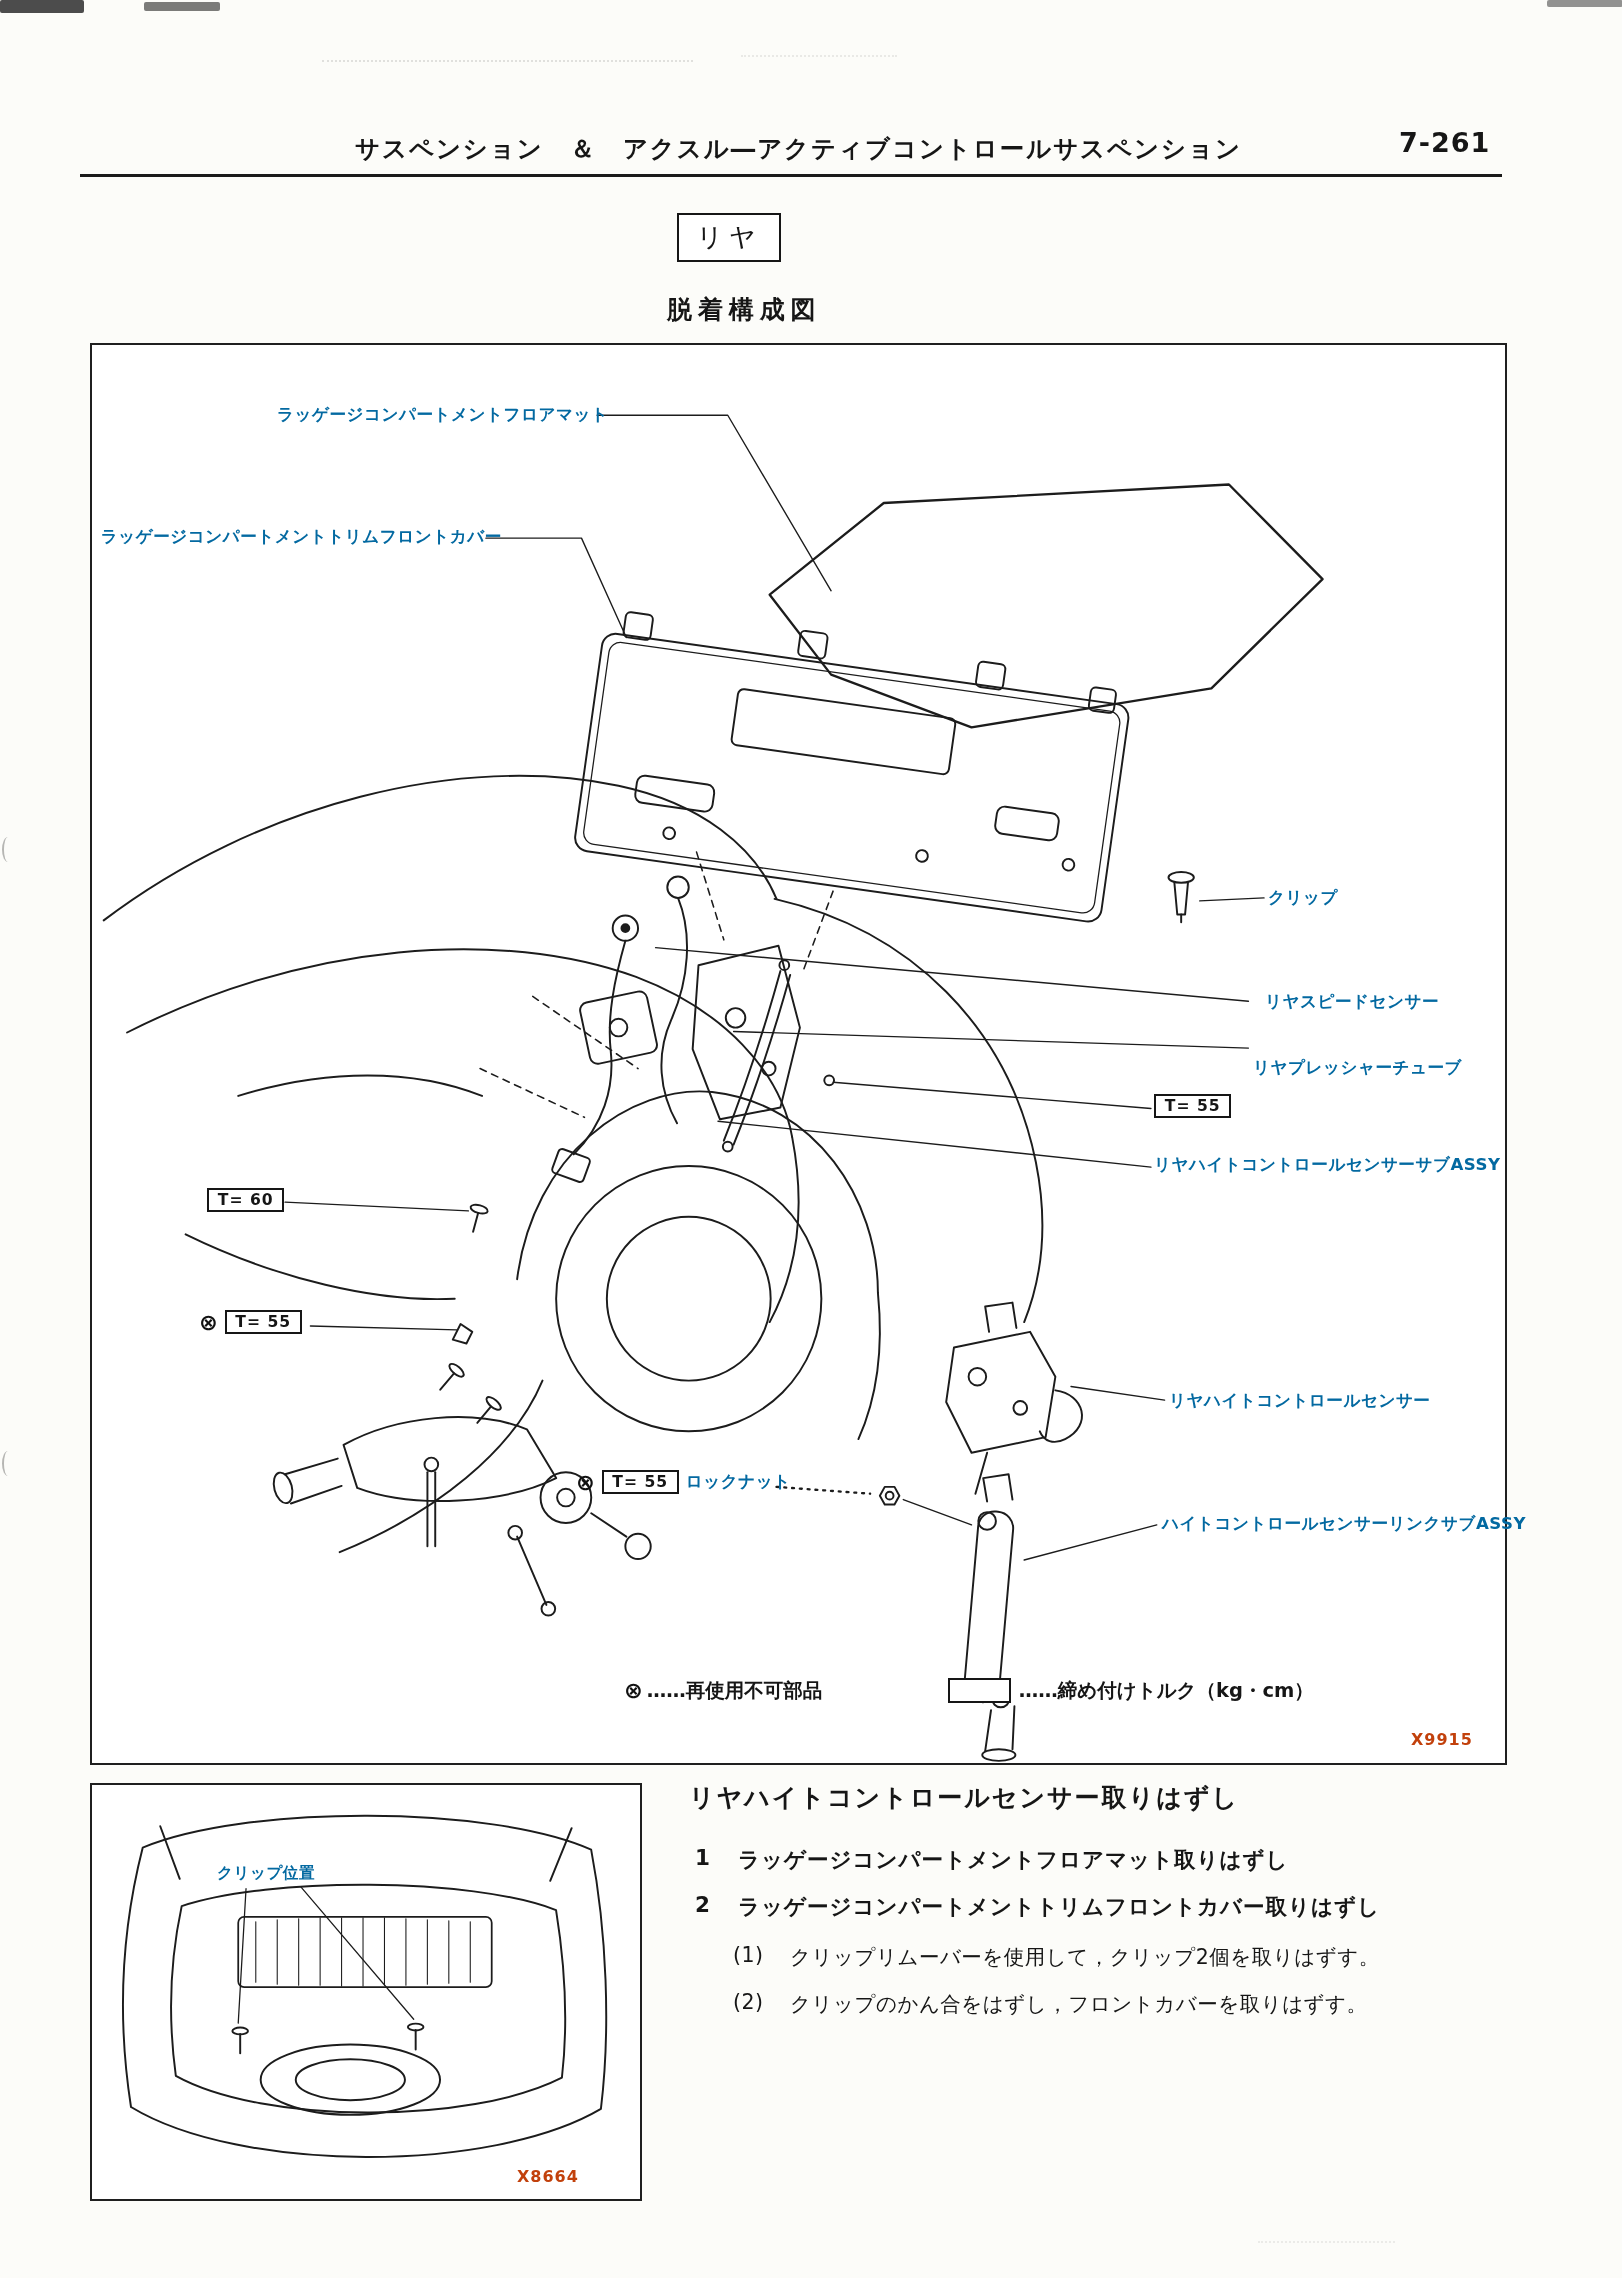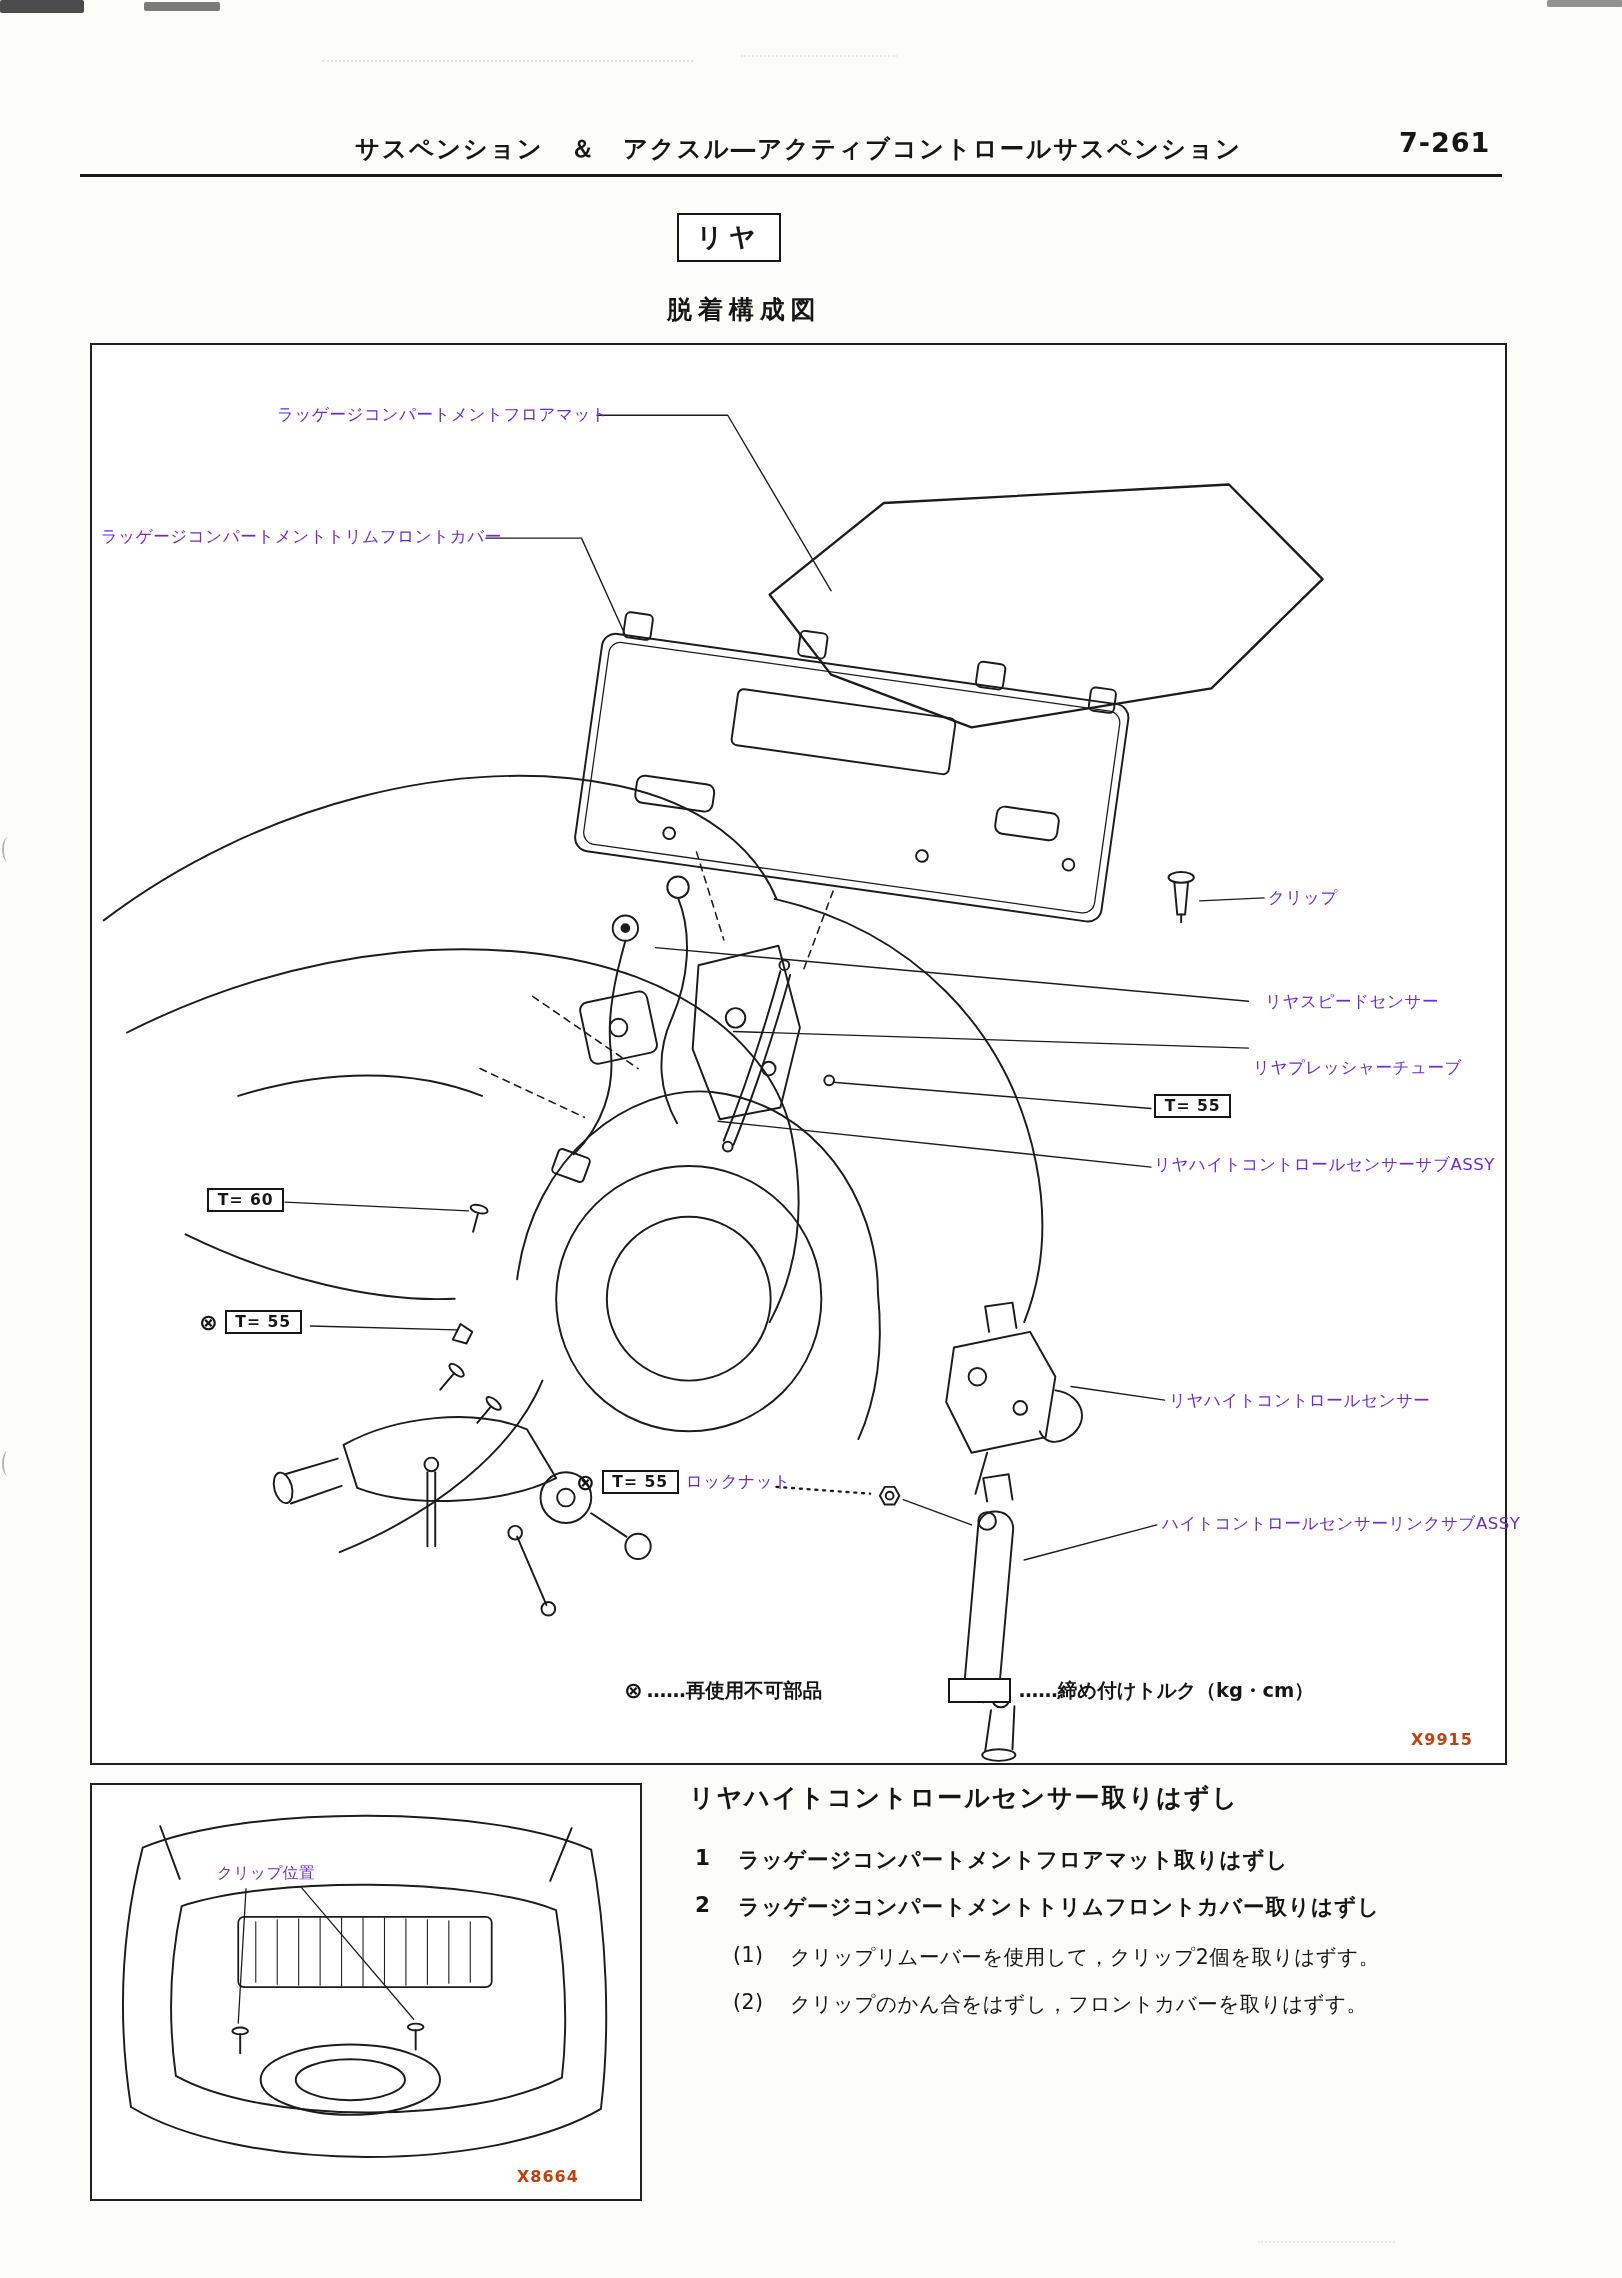--- a/index.html
+++ b/index.html
@@ -7,29 +7,29 @@
     width:1623px;height:2278px;position:relative;overflow:hidden;
     background:#fcfcf9;color:#161616;
     font-family:"DejaVu Sans","Liberation Sans",sans-serif;
   }
   .abs{position:absolute;}
   
   .hdr-title{left:355px;top:133px;font-size:24.4px;font-weight:700;letter-spacing:2px;white-space:nowrap;}
   .hdr-page{left:1399px;top:127px;font-size:27px;font-weight:700;letter-spacing:1px;}
   .hdr-rule{left:80px;top:174px;width:1422px;height:2.9px;background:#1a1a1a;}
   
-  .sec-tag{left:677px;top:213px;border:2.9px solid #161616;padding:4.9px 17.6px;font-size:26px;font-weight:700;letter-spacing:5.9px;background:#fff;}
+  .sec-tag{left:677px;top:213px;border:2.9px solid #161616;padding:4.9px 17.6px;font-size:26px;font-weight:400;letter-spacing:5.9px;background:#fff;}
   .sec-title{left:667px;top:293px;font-size:25px;font-weight:700;letter-spacing:5.9px;text-align:center;}
   
   .frame{border:2px solid #1f1f1f;background:#ffffff;}
   .main-box{left:90px;top:343px;width:1413px;height:1418px;}
   .inset-box{left:90px;top:1783px;width:548px;height:414px;}
   .main-box svg,.inset-box svg{position:absolute;left:0;top:0;}
   
-  .lbl{position:absolute;font-size:16.6px;font-weight:400;white-space:nowrap;color:#6d28d9;letter-spacing:0.5px;z-index:2;}
+  .lbl{position:absolute;font-size:16.6px;font-weight:700;white-space:nowrap;color:#0369a1;letter-spacing:0.5px;z-index:2;}
   .tq{position:absolute;border:2px solid #161616;font-size:15.6px;font-weight:700;padding:1px 8.8px;background:#fff;white-space:nowrap;z-index:2;letter-spacing:1px;}
   .rowlbl{position:absolute;display:flex;align-items:center;gap:6.8px;z-index:2;white-space:nowrap;}
   .rowlbl .tqi{border:2px solid #161616;font-size:15.6px;font-weight:700;padding:1px 8.8px;background:#fff;letter-spacing:1px;}
   .nri{font-size:22.4px;font-weight:700;line-height:1;color:#111;}
   .fig-num{position:absolute;font-size:16px;font-weight:600;letter-spacing:1px;color:#c2410c;}
   .legend-grp{position:absolute;display:flex;align-items:center;gap:3.9px;font-size:19.5px;font-weight:600;z-index:2;}
   .legend-box{display:inline-block;width:59px;height:21.5px;border:2px solid #161616;background:#fff;margin-right:3.9px;}
   
   .proc-head{left:689px;top:1781px;font-size:25px;font-weight:700;letter-spacing:2px;white-space:nowrap;}
   .step{position:absolute;font-size:21.5px;font-weight:600;letter-spacing:1px;white-space:nowrap;display:flex;}

